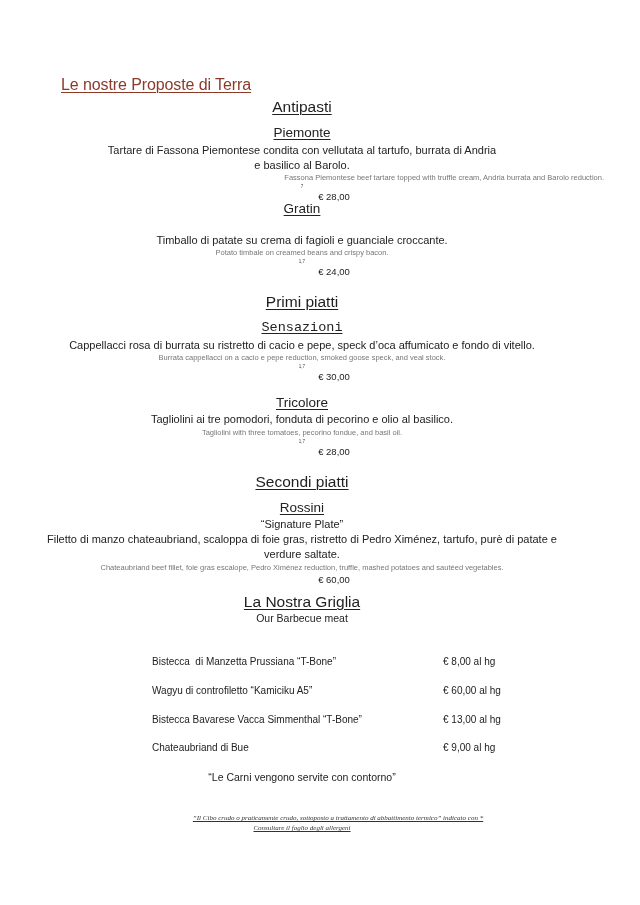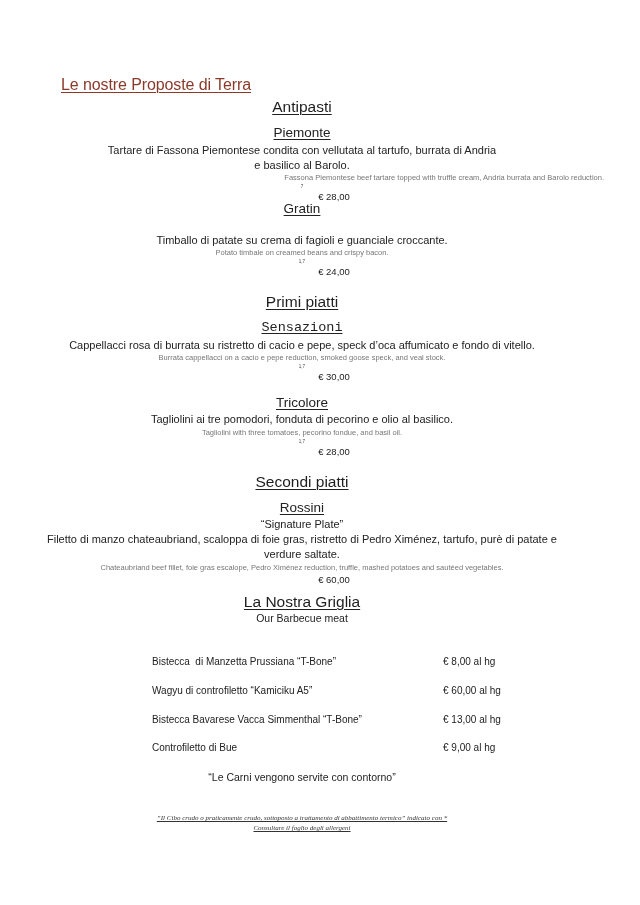--- a/index.html
+++ b/index.html
@@ -150,20 +150,20 @@
 </div>
 <div class="grill-row" style="top:685px;">
   <span class="grill-name">Wagyu di controfiletto “Kamiciku A5”</span>
   <span class="grill-price">€ 60,00 al hg</span>
 </div>
 <div class="grill-row" style="top:714px;">
   <span class="grill-name">Bistecca Bavarese Vacca Simmenthal “T-Bone”</span>
   <span class="grill-price">€ 13,00 al hg</span>
 </div>
 <div class="grill-row" style="top:742px;">
-  <span class="grill-name">Controfiletto di Bue</span>
+  <span class="grill-name">Chateaubriand di Bue</span>
   <span class="grill-price">€ 9,00 al hg</span>
 </div>
 
 <div class="center subtitle" style="top:771px;">“Le Carni vengono servite con contorno”</div>
 
-<div class="center footnote" style="top:813px;">”Il Cibo crudo o praticamente crudo, sottoposto a trattamento di abbattimento termico” indicato con *</div>
+<div class="center footnote" style="top:813px;padding-left:36px;">”Il Cibo crudo o praticamente crudo, sottoposto a trattamento di abbattimento termico” indicato con *</div>
 <div class="center footnote" style="top:823px;">Consultare il foglio degli allergeni</div>
 
 </body></html>

